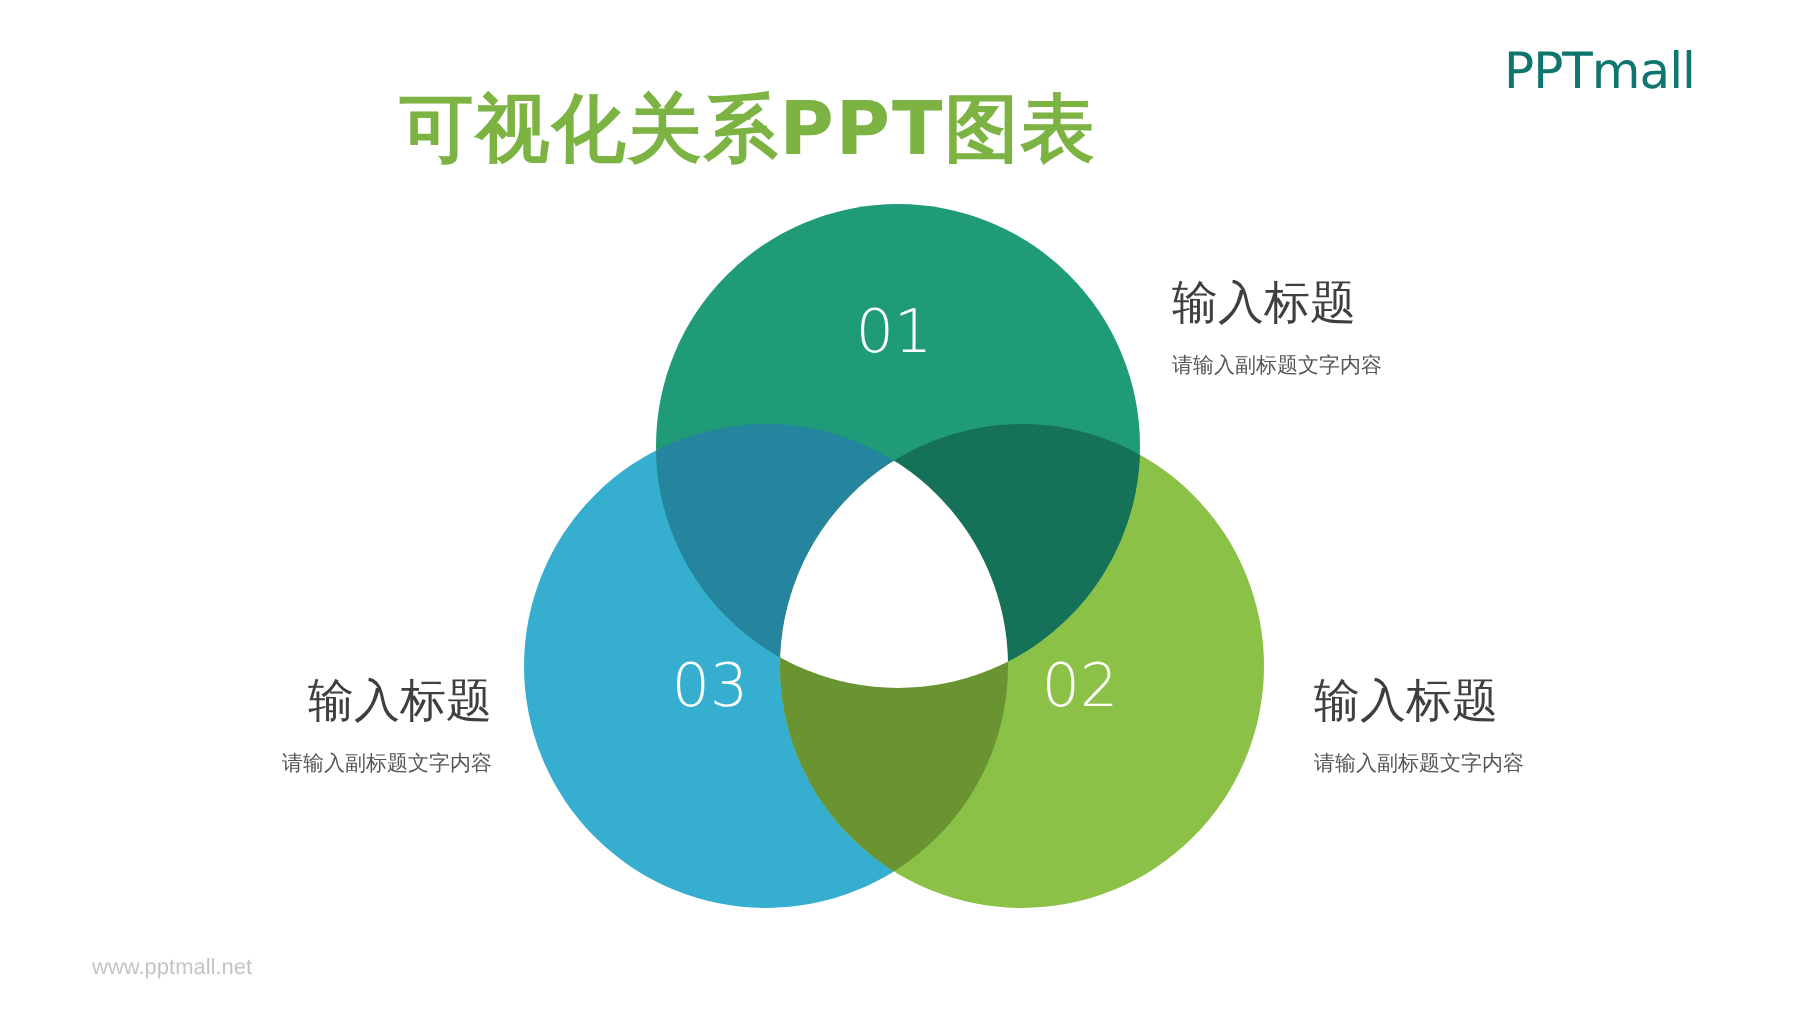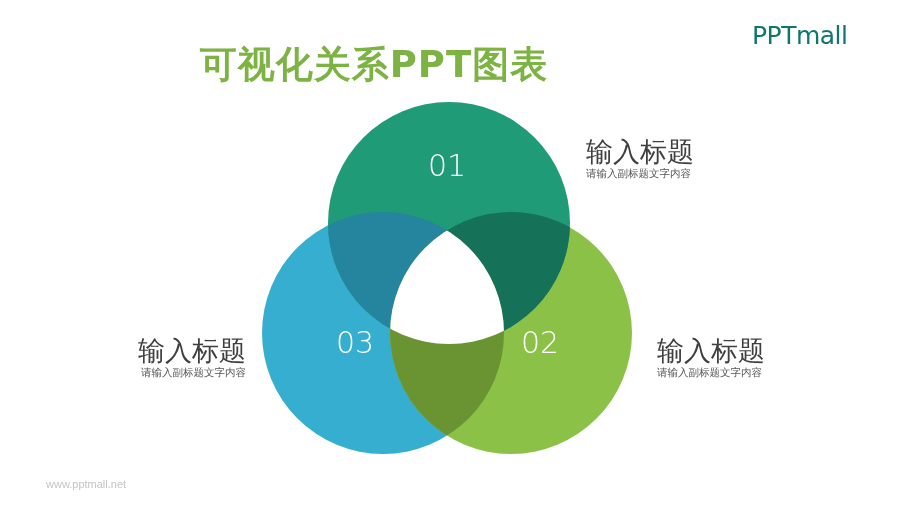--- a/index.html
+++ b/index.html
@@ -7,22 +7,22 @@
          font-family:"DejaVu Sans","Liberation Sans",sans-serif; }
   .title { position:absolute; left:0; width:748px; top:40px; text-align:center;
            font-size:37px; font-weight:bold; letter-spacing:1px; }
   .logo { position:absolute; left:752px; top:21px; font-size:25px; color:#0f766e;
           font-family:"DejaVu Sans",sans-serif; letter-spacing:-0.5px; font-weight:normal; }
   .footer { position:absolute; left:46px; top:478px; font-size:11px; color:#c4c4c4;
             font-family:"Liberation Sans",sans-serif; }
   svg.venn { position:absolute; left:0; top:0; }
   .num { fill:#ffffff; font-family:"DejaVu Sans",sans-serif; font-size:30px; font-weight:300; }
   .label { position:absolute; }
-  .label .h { font-size:27px; color:#3f3f3f; line-height:26px; white-space:nowrap; }
-  .label .s { font-size:10.5px; color:#555; line-height:14px; margin-top:1px; white-space:nowrap; }
+  .label .h { font-size:23px; color:#3f3f3f; line-height:26px; white-space:nowrap; }
+  .label .s { font-size:10.5px; color:#555; line-height:14px; margin-top:11px; white-space:nowrap; }
   .label.right-align { text-align:right; }
 </style>
 </head>
 <body>
 
 <div class="title" style="color: rgb(124, 179, 66);">可视化关系PPT图表</div>
 <div class="logo">PPTmall</div>
 
 <svg class="venn" width="900" height="506" viewBox="0 0 900 506">
   <defs>

